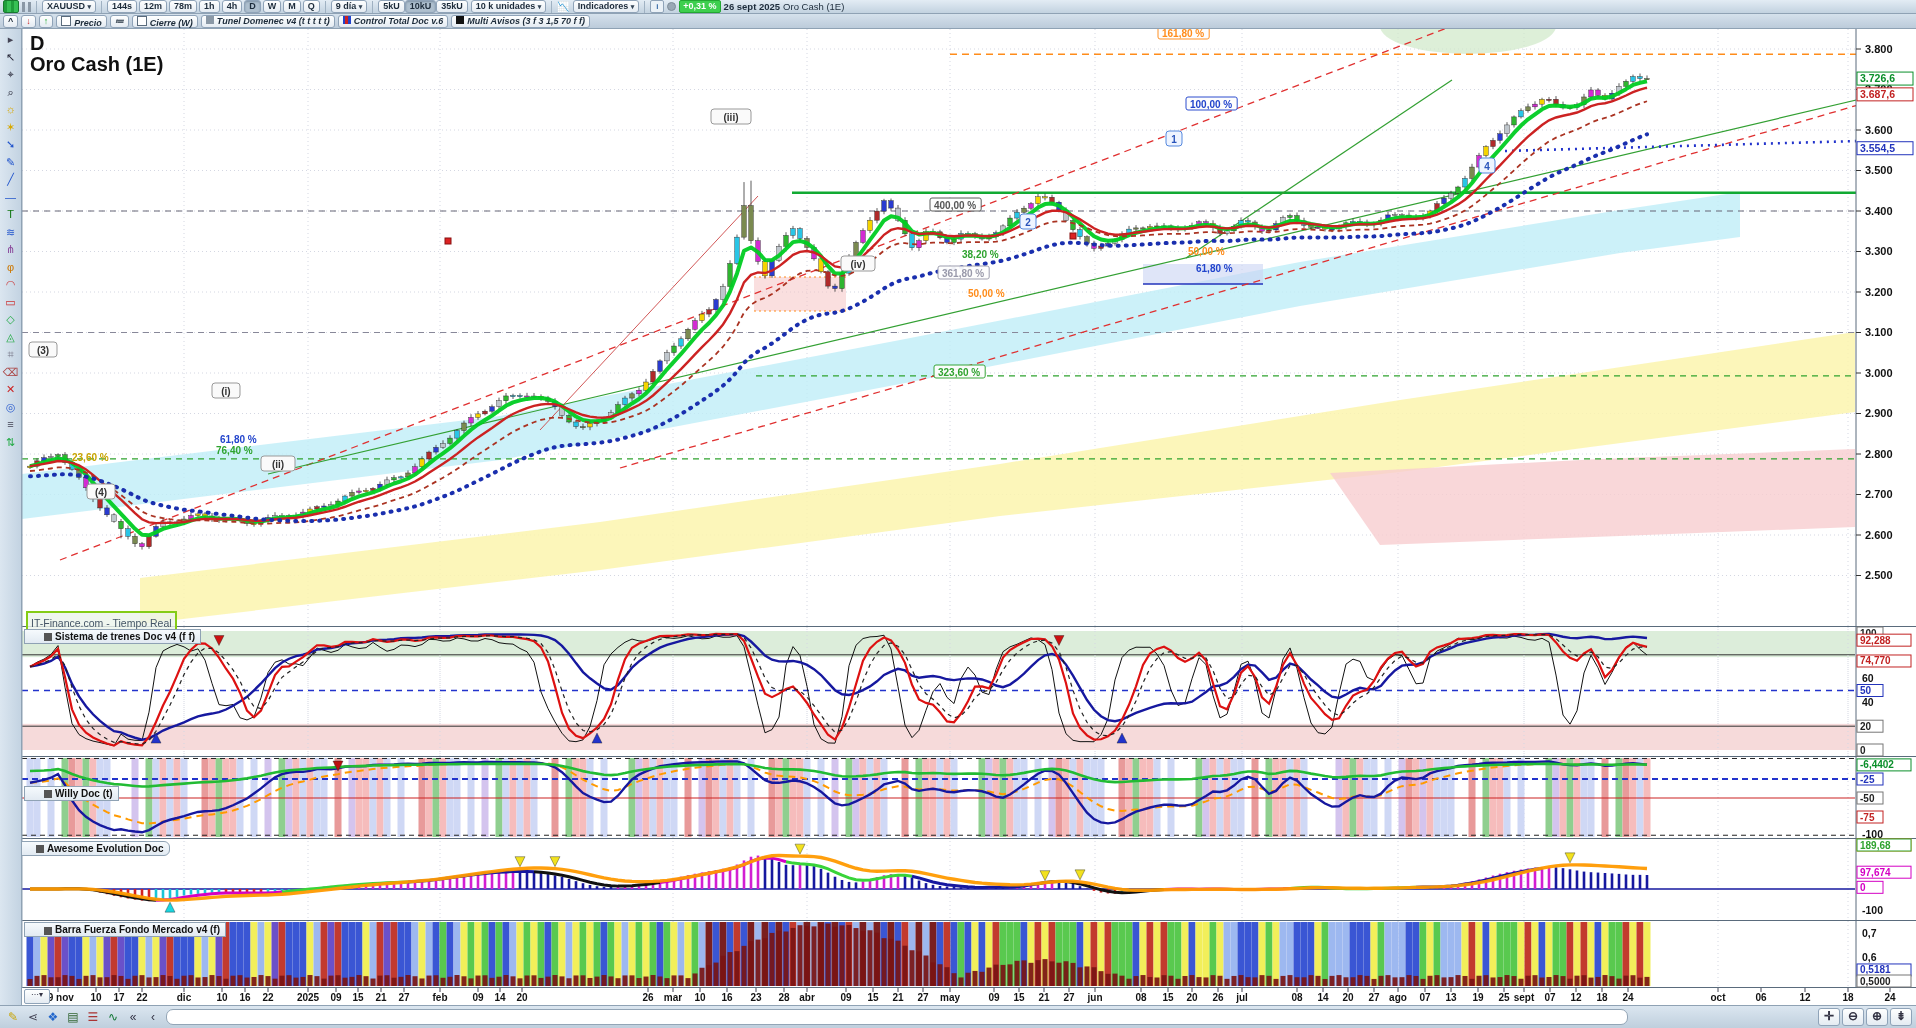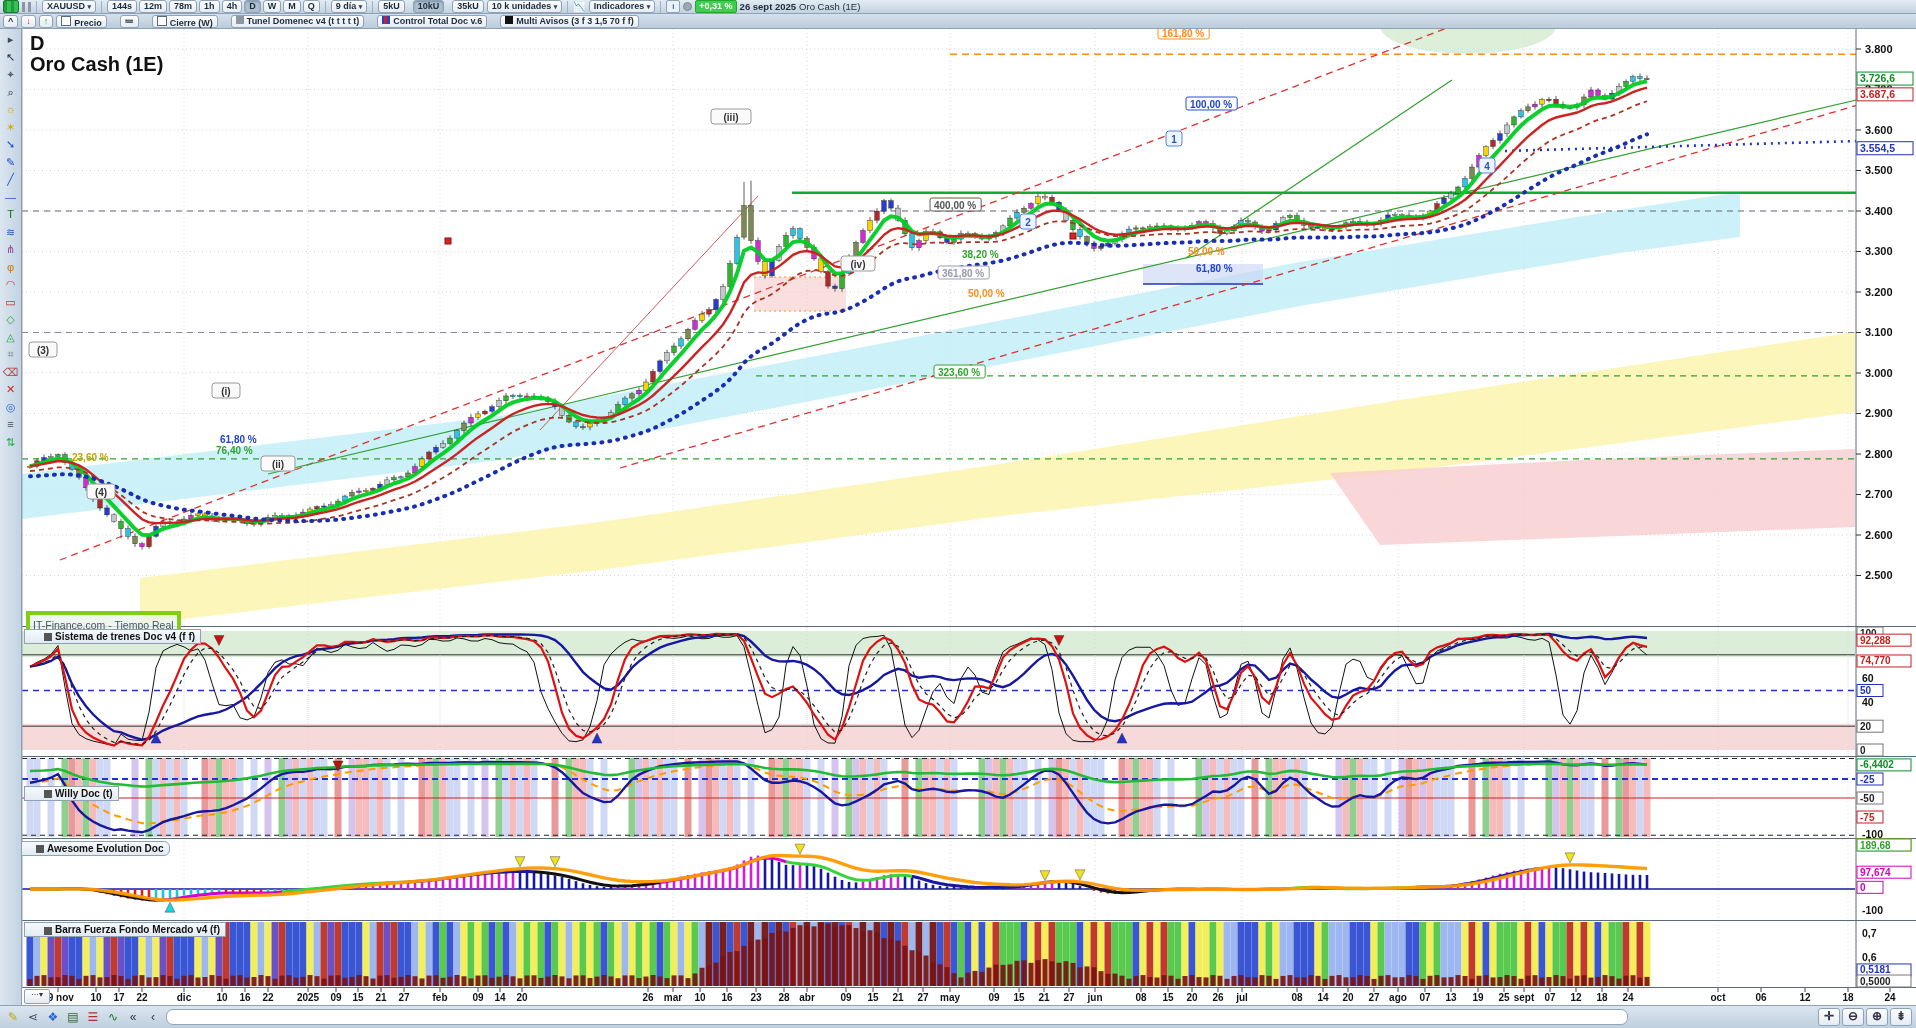--- a/index.html
+++ b/index.html
@@ -29,21 +29,21 @@
           background:linear-gradient(90deg,#dbe6f0,#c3d3e2);border-right:1px solid #8fa2b4;box-sizing:border-box;
           display:flex;flex-direction:column;align-items:center;padding-top:2px;}
   .ltool{width:18px;height:17.5px;font-size:11px;line-height:17px;text-align:center;cursor:pointer;border-radius:2px;}
   
   #chart-svg{position:absolute;left:0;top:0;z-index:5;}
   
   .hov{position:absolute;z-index:20;}
   #big-title{left:30px;top:33px;font-weight:bold;color:#111;line-height:1.05;}
   #big-title .tf{font-size:20px;}
   #big-title .nm{font-size:20px;}
-  #watermark{left:26px;top:611px;font-size:10.5px;color:#445566;background:rgba(235,244,235,.8);padding:4px 3px;border:4px solid #84cc16;}
+  #watermark{left:26px;top:611px;font-size:10.5px;color:#445566;background:rgba(235,244,235,.8);padding:4px 3px;border:2px solid #84cc16;}
   .phead{position:absolute;z-index:20;background:linear-gradient(#f6fafd,#e2eaf2);border:1px solid #8fa2b4;
          font-size:10px;font-weight:bold;color:#111;padding:1px 5px 1px 19px;white-space:nowrap;display:flex;align-items:center;}
   
   #bbar{position:absolute;left:0;top:1005px;width:1916px;height:23px;z-index:30;
         background:linear-gradient(#dbe6f0,#bfcfdd);border-top:1px solid #8fa2b4;box-sizing:border-box;
         display:flex;align-items:center;gap:4px;padding:0 4px;}
   .bico{font-size:12px;line-height:16px;width:18px;text-align:center;}
   #msgfield{height:14px;flex:0 0 1460px;background:#fff;border:1px solid #93a5b6;border-radius:7px;}
   .zbtn{font-size:12px;font-weight:bold;color:#334;width:20px;height:16px;line-height:15px;text-align:center;
         background:linear-gradient(#feffff,#e4ebf2);border:1px solid #8fa3b8;border-radius:3px;}
@@ -67,42 +67,42 @@
         <div class="btn">1h</div>
         <div class="btn">4h</div>
         <div class="btn sel">D</div>
         <div class="btn">W</div>
         <div class="btn">M</div>
         <div class="btn">Q</div>
       </span>
   <div class="sep"></div>
   <div class="btn"><span>9 día</span> <span class="caret">▾</span></div>
   <div class="sep"></div>
-  <span id="unit-buttons" style="display:flex;gap:8px;">
+  <span id="unit-buttons" style="display:flex;gap:0;">
         <div class="btn">5kU</div>
         <div class="btn sel">10kU</div>
         <div class="btn">35kU</div>
       </span>
   <div class="btn"><span>10 k unidades</span> <span class="caret">▾</span></div>
   <div class="sep"></div>
   <span style="font-size:10px;">📉</span>
   <div class="btn"><span>Indicadores</span> <span class="caret">▾</span></div>
   <div class="sep"></div>
   <div class="ibox">i</div>
   <div class="dot"></div>
   <div class="badge">+0,31 %</div>
   <span class="tbtxt">26 sept 2025</span>
   <span class="tbtxt" style="font-weight:normal;">Oro Cash (1E)</span>
 </div>
 
 <div class="tb" id="tb2">
   <div class="btn">^</div>
   <div class="btn" style="color:#cc2222;">↓</div>
   <div class="btn" style="color:#22aa33;">↑</div>
-  <span id="overlay-toggles" style="display:flex;gap:13px;align-items:flex-end;">
+  <span id="overlay-toggles" style="display:flex;gap:3px;align-items:flex-end;font-style:italic;">
         <div class="btn"><span class="chk"></span><span>Precio</span></div>
         <div class="btn">≔</div>
         <div class="btn"><span class="chk"></span><span>Cierre (W)</span></div>
         <div class="btn"><span class="sq" style="background:#8a98a6;"></span><span>Tunel Domenec v4 (t t t t t)</span></div>
         <div class="btn"><span class="sq" style="background:linear-gradient(90deg,#2244cc 30%,#cc2222 30% 60%,#2244cc 60%);"></span><span>Control Total Doc v.6</span></div>
         <div class="btn"><span class="sq" style="background:#111;"></span><span>Multi Avisos (3 f 3 1,5 70 f f)</span></div>
       </span>
 </div>
 
 <div id="ltools">

